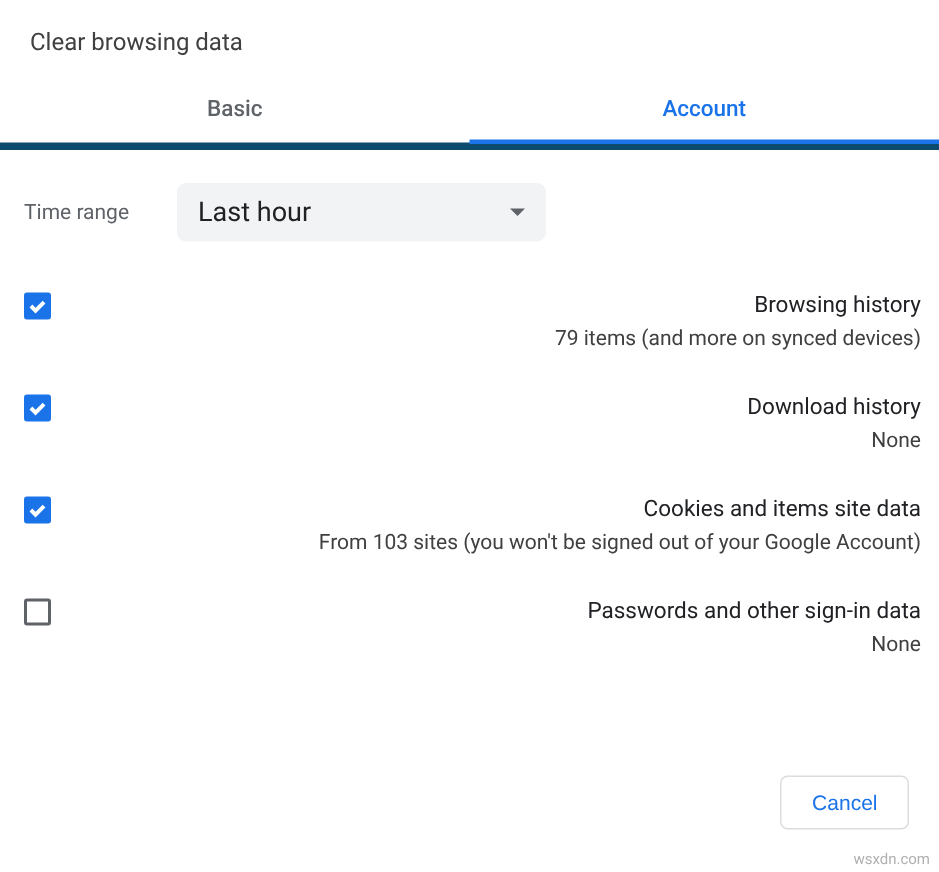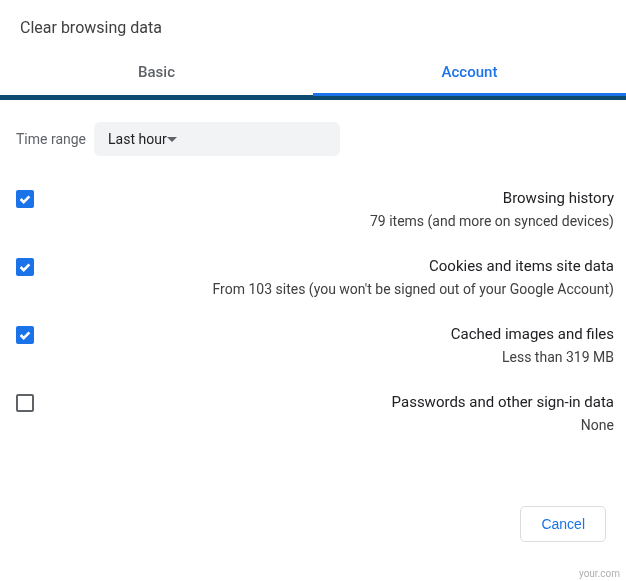--- a/index.html
+++ b/index.html
@@ -63,33 +63,33 @@
       background: #f1f1f1;
     }
     .time-row {
       display: flex;
       align-items: center;
       padding: 22px 0 22px 0;
     }
     .time-label {
       font-size: 14px;
       color: #5f6368;
-      margin-right: 8px;
+      margin-right: 32px;
     }
     .dropdown {
       background: #f1f3f4;
       border-radius: 6px;
       padding: 9px 14px;
       width: 246px;
       display: flex;
       align-items: center;
-      justify-content: flex-start;
+      justify-content: space-between;
       cursor: pointer;
       color: #202124;
-      font-size: 14px;
+      font-size: 18px;
     }
     .chevron {
       width: 0; height: 0;
       border-left: 5px solid transparent;
       border-right: 5px solid transparent;
       border-top: 5px solid #5f6368;
     }
     .item {
       display: flex;
       align-items: flex-start;
@@ -135,21 +135,21 @@
       line-height: 1.4;
     }
     .item-desc {
       font-size: 14px;
       color: #404040;
       line-height: 1.5;
       margin-top: 2px;
     }
     .footer {
       position: absolute;
-      left: 0; right: 0; bottom: 17px;
+      left: 0; right: 0; bottom: 6px;
       padding: 18px 20px 22px 0;
       display: flex;
       justify-content: flex-end;
       gap: 10px;
       background: #fff;
     }
     .btn {
       font-size: 14px;
       font-weight: 500;
       padding: 9px 20px;
@@ -198,54 +198,54 @@
       <svg viewBox="0 0 16 16">
           <polyline points="3,8 6.5,11.5 13,5"></polyline>
         </svg>
     </div>
     <div class="item-text">
       <div class="item-title">Browsing history</div>
       <div class="item-desc">79 items (and more on synced devices)</div>
     </div>
   </div>
 
-
   <div class="item">
     <div class="checkbox checked">
       <svg viewBox="0 0 16 16">
           <polyline points="3,8 6.5,11.5 13,5"></polyline>
         </svg>
     </div>
     <div class="item-text">
-      <div class="item-title">Cookies and items site data</div>
-      <div class="item-desc">From 103 sites (you won't be signed out of your Google Account)</div>
+      <div class="item-title">Download history</div>
+      <div class="item-desc">None</div>
     </div>
   </div>
 
   <div class="item">
     <div class="checkbox checked">
       <svg viewBox="0 0 16 16">
           <polyline points="3,8 6.5,11.5 13,5"></polyline>
         </svg>
     </div>
     <div class="item-text">
-      <div class="item-title">Cached images and files</div>
-      <div class="item-desc">Less than 319 MB</div>
-    </div>
-  </div>
+      <div class="item-title">Cookies and items site data</div>
+      <div class="item-desc">From 103 sites (you won't be signed out of your Google Account)</div>
+    </div>
+  </div>
+
 
   <div class="item">
     <div class="checkbox">
       
     </div>
     <div class="item-text">
       <div class="item-title">Passwords and other sign-in data</div>
       <div class="item-desc">None</div>
     </div>
   </div>
 
 </div>
 
 <div class="footer">
   <button class="btn btn-cancel">Cancel</button>
 </div>
 
-<div class="watermark">your.com</div>
+<div class="watermark">wsxdn.com</div>
 
 </body></html>

